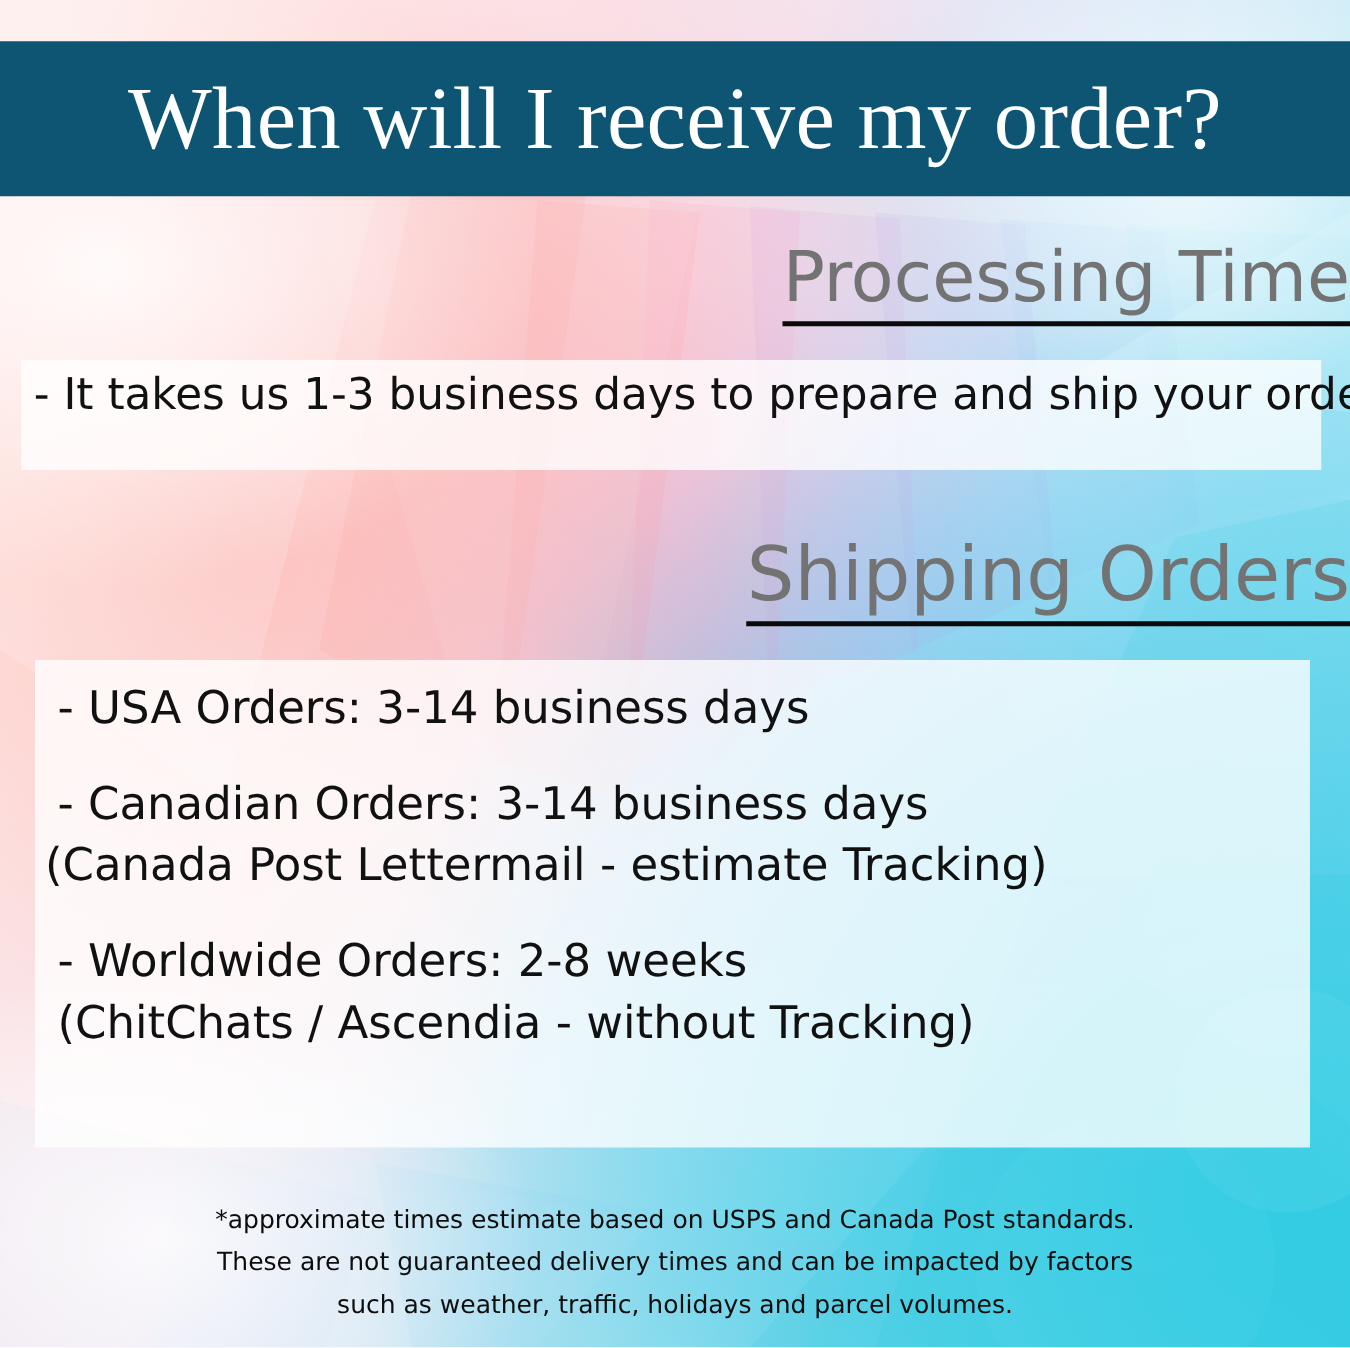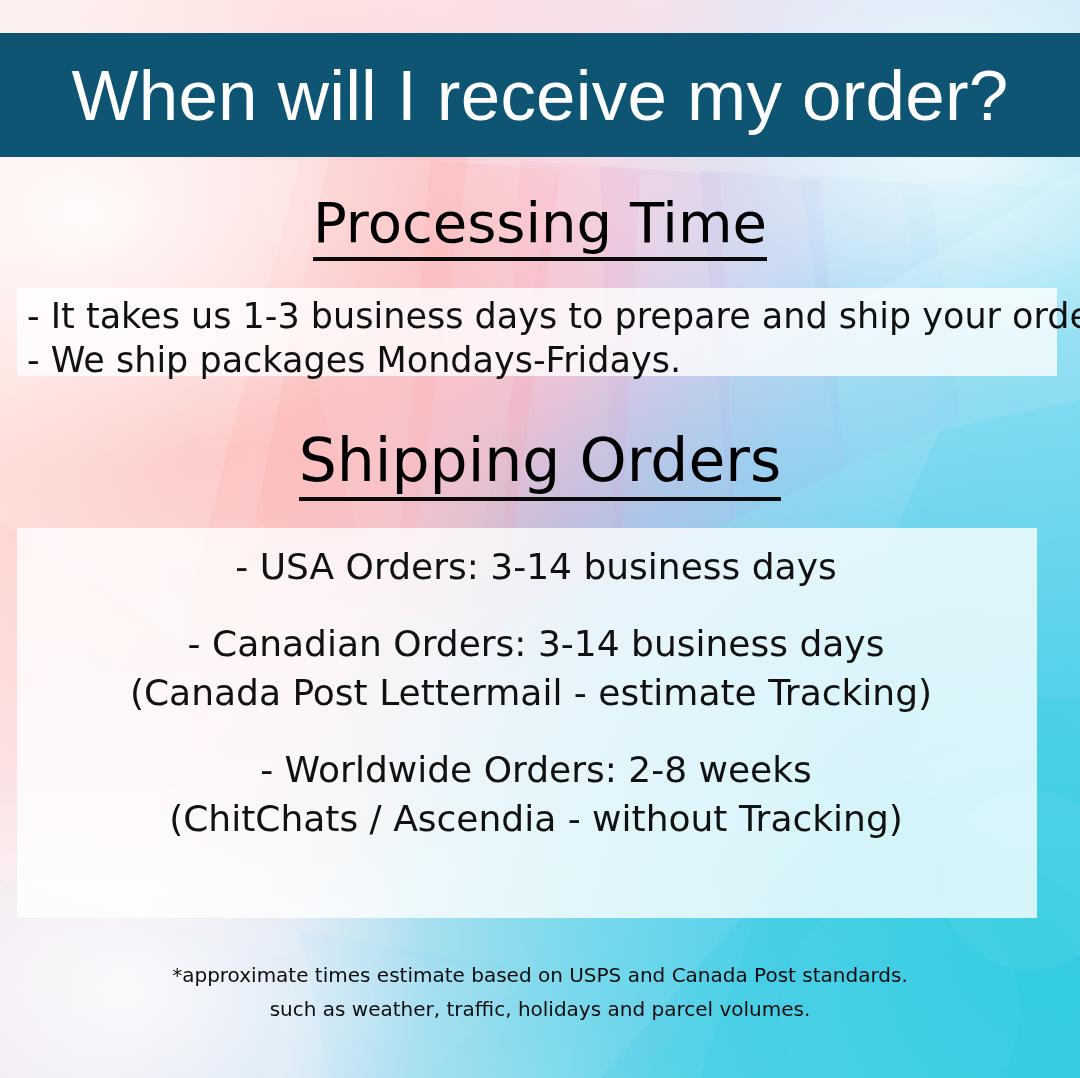--- a/index.html
+++ b/index.html
@@ -70,36 +70,36 @@
     height: 124px;
     background: #0d5573;
     display: flex;
     align-items: center;
     justify-content: center;
     z-index: 5;
   }
   .title-bar h1 {
     margin: 0;
     color: #ffffff;
-    font-family: Liberation Sans, sans-serif;
+    font-family: Liberation Serif, serif;
     font-size: 71px;
     font-weight: 400;
     letter-spacing: 0.2px;
     line-height: 1;
     white-space: nowrap;
   }
 
   
   .section-heading {
     position: absolute;
     left: 0;
     width: 1080px;
-    text-align: center;
+    text-align: right;
     z-index: 4;
-    color: #000000;
+    color: #737373;
     font-family: "DejaVu Sans", sans-serif;
     font-weight: 400;
     white-space: nowrap;
   }
   .section-heading .ul-text {
     display: inline-block;
     border-bottom: 4px solid #0a0a0a;
     padding-bottom: 2px;
   }
   #heading-processing {
@@ -128,27 +128,26 @@
     padding: 6px 0 0 10px;
     box-sizing: border-box;
   }
   #panel-processing .line {
     font-size: 35px;
     line-height: 44px;
     white-space: nowrap;
   }
 
   #panel-shipping {
-    left: 17px;
+    left: 28px;
     top: 528px;
     width: 1020px;
     height: 390px;
     padding: 14px 0 0 8px;
     box-sizing: border-box;
-    text-align: center;
   }
   .ship-group { margin-bottom: 28px; }
   .ship-group:last-child { margin-bottom: 0; }
   .ship-group .line {
     font-size: 36px;
     line-height: 49px;
     white-space: nowrap;
   }
   .indent-0 { padding-left: 0px; }
   .indent-sm { padding-left: 10px; }
@@ -207,21 +206,20 @@
   <div class="title-bar">
     <h1>When will I receive my order?</h1>
   </div>
 
   <div class="section-heading" id="heading-processing">
     <span class="ul-text">Processing Time</span>
   </div>
 
   <div class="text-panel" id="panel-processing">
     <div class="line">- It takes us 1-3 business days to prepare and ship your order.</div>
-    <div class="line">- We ship packages Mondays-Fridays.</div>
   </div>
 
   <div class="section-heading" id="heading-shipping">
     <span class="ul-text">Shipping Orders</span>
   </div>
 
   <div class="text-panel" id="panel-shipping">
 
     <div class="ship-group">
       <div class="line indent-sm">- USA Orders:  3-14 business days</div>
@@ -234,16 +232,17 @@
 
     <div class="ship-group">
       <div class="line indent-sm">- Worldwide Orders: 2-8 weeks</div>
       <div class="line indent-sm">(ChitChats / Ascendia - without Tracking)</div>
     </div>
 
   </div>
 
   <div id="footnote">
     <div class="line">*approximate times estimate based on USPS and Canada Post standards.</div>
+    <div class="line">These are not guaranteed delivery times and can be impacted by factors</div>
     <div class="line">such as weather, traffic, holidays and parcel volumes.</div>
   </div>
 
 </div>
 
 </body></html>

